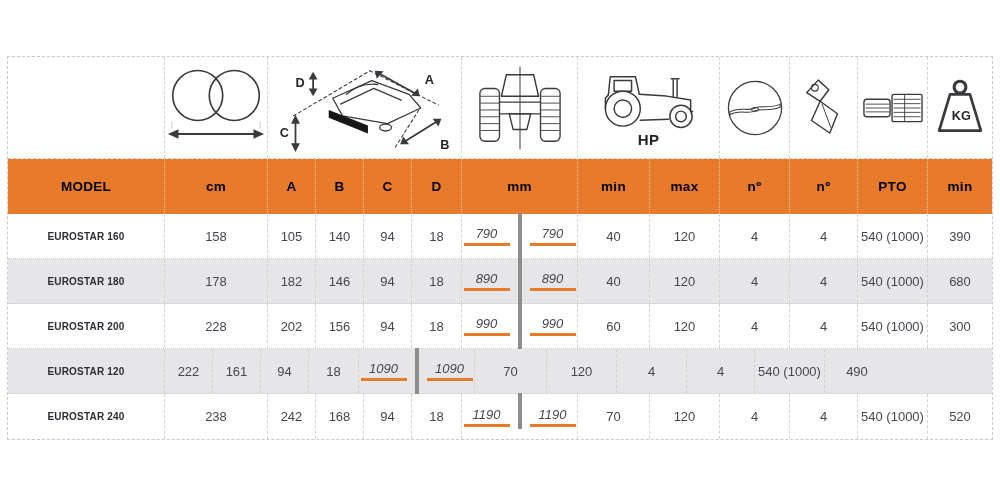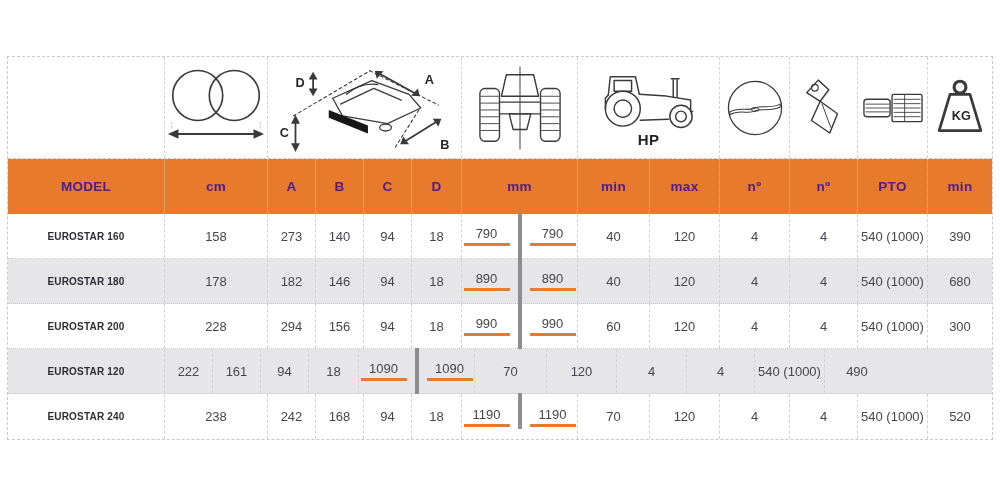--- a/index.html
+++ b/index.html
@@ -25,34 +25,34 @@
   .w-max{width:70px}.w-n1{width:70px}.w-n2{width:68px}.w-pto{width:70px}.w-kg{width:64px}
   
   .w-dims{width:194px}.w-hp{width:142px}
 
   .icon-row { height:102px; border-bottom:1px dashed #c9c9c9; }
   .icon-row .cell { flex-direction:column; }
 
   .head-row { height:55px; background:#e87a2c; }
   .head-row .cell {
     border-right:1px dotted rgba(255,255,255,.55);
-    color:#4c1d95; font-weight:bold; font-size:13.5px; letter-spacing:.3px;
+    color:#000000; font-weight:bold; font-size:13.5px; letter-spacing:.3px;
   }
   .head-row .cell:last-child { border-right:none; }
 
   .data-row { height:45px; border-bottom:1px dotted #cccccc; font-size:13px; }
   .data-row:last-child { border-bottom:none; }
   .data-row.alt { background:#e6e6e8; }
   .model-cell { font-weight:bold; color:#2d2d35; font-size:10px; letter-spacing:.2px; }
 
   
   .mmcell { gap:20px; }
   .mmv {
     display:inline-block; width:46px; text-align:center;
-    border-bottom:3px solid #e87a2c; padding-bottom:2px;
+    border-bottom:3px solid #e87a2c; padding-bottom:2px;font-style:italic;
   }
   .mmbar {
     position:absolute; left:50%; transform:translateX(-50%);
     top:-1px; bottom:-1px; width:4px; background:#8d8d8d; z-index:2;
   }
   .data-row:last-child .mmbar { bottom:10px; }
 
   
   svg.icon { stroke:#3a3a3e; fill:none; stroke-linecap:round; stroke-linejoin:round; }
   svg.icon .f { fill:#3a3a3e; stroke:none; }
@@ -197,21 +197,21 @@
       <div class="cell w-max">max</div>
       <div class="cell w-n1">nº</div>
       <div class="cell w-n2">nº</div>
       <div class="cell w-pto">PTO</div>
       <div class="cell w-kg">min</div>
     </div>
 
     <div class="row data-row">
       <div class="cell w-model model-cell">EUROSTAR 160</div>
       <div class="cell w-cm">158</div>
-      <div class="cell w-a">273</div>
+      <div class="cell w-a">105</div>
       <div class="cell w-b">140</div>
       <div class="cell w-c">94</div>
       <div class="cell w-d">18</div>
       <div class="cell w-mm mmcell">
         <span class="mmv">790</span>
         <div class="mmbar"></div>
         <span class="mmv">790</span>
       </div>
       <div class="cell w-min">40</div>
       <div class="cell w-max">120</div>
@@ -237,21 +237,21 @@
       <div class="cell w-max">120</div>
       <div class="cell w-n1">4</div>
       <div class="cell w-n2">4</div>
       <div class="cell w-pto">540 (1000)</div>
       <div class="cell w-kg">680</div>
     </div>
 
     <div class="row data-row">
       <div class="cell w-model model-cell">EUROSTAR 200</div>
       <div class="cell w-cm">228</div>
-      <div class="cell w-a">294</div>
+      <div class="cell w-a">202</div>
       <div class="cell w-b">156</div>
       <div class="cell w-c">94</div>
       <div class="cell w-d">18</div>
       <div class="cell w-mm mmcell">
         <span class="mmv">990</span>
         <div class="mmbar"></div>
         <span class="mmv">990</span>
       </div>
       <div class="cell w-min">60</div>
       <div class="cell w-max">120</div>

